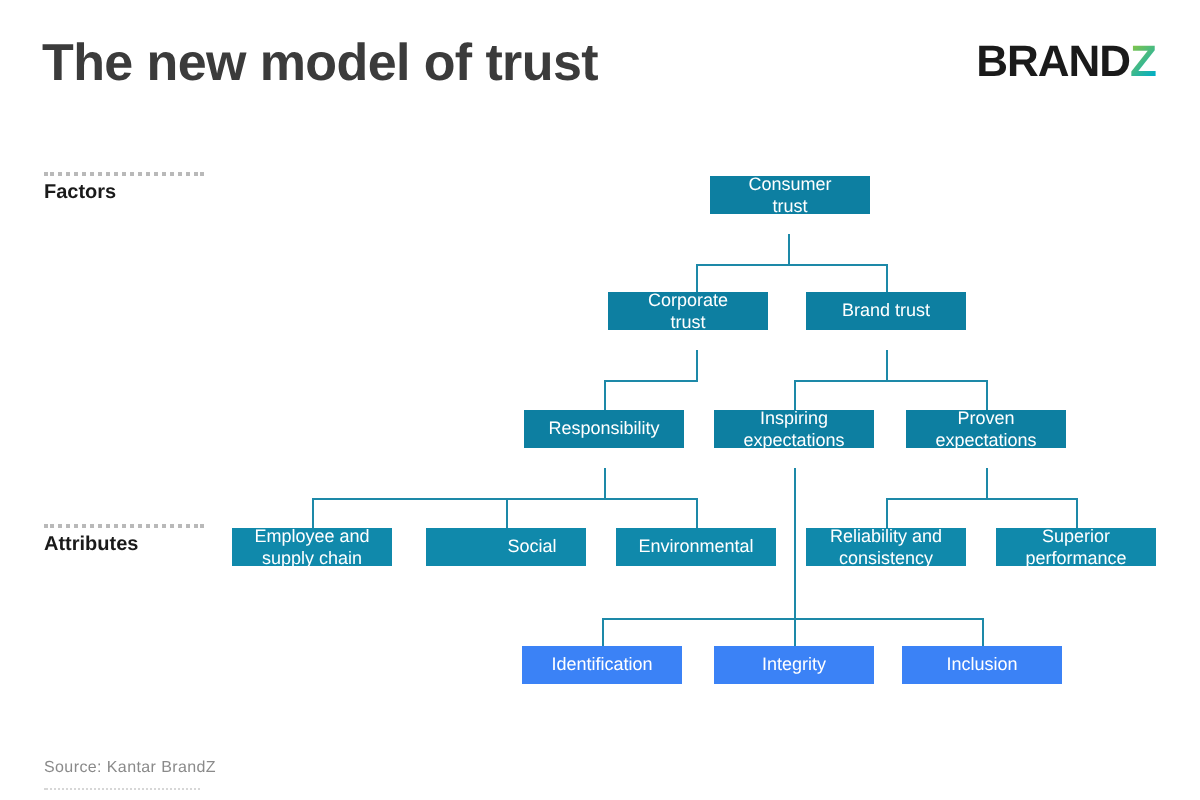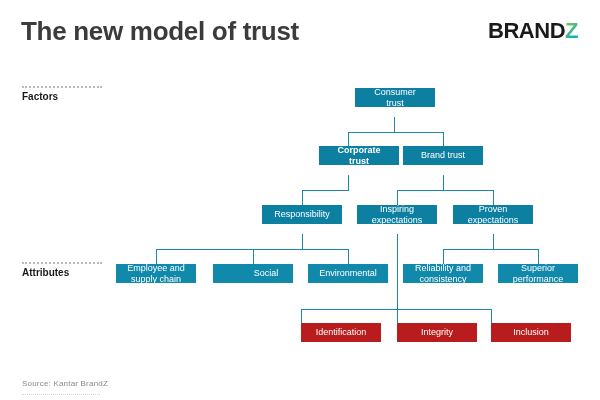--- a/index.html
+++ b/index.html
@@ -41,21 +41,21 @@
 
   
   .node {
     position:absolute; width:80px; height:19px;
     display:flex; align-items:center; justify-content:center;
     text-align:center; color:#ffffff;
     font-size:9px; line-height:11px; white-space:pre-line;
   }
   .dark   { background:#0D7FA1; }
   .dark2  { background:#1089AB; }
-  .light  { background:#b91c1c;margin-left:40px; }
+  .light  { background:#3b82f6; }
 
   
   .vline, .hline { position:absolute; background:#1d89a8; }
   .vline { width:1px; }
   .hline { height:1px; }
 
   
   .source {
     position:absolute; left:22px; top:379px;
     font-size:8px; color:#8a8a8a; letter-spacing:0.2px;
@@ -104,21 +104,21 @@
   <div class="vline" style="left:443px; top:249px; height:15px;"></div>
   <div class="vline" style="left:538px; top:249px; height:15px;"></div>
 
   <div class="vline" style="left:397px; top:234px; height:89px;"></div>
   <div class="hline" style="left:301px; top:309px; width:191px;"></div>
   <div class="vline" style="left:301px; top:309px; height:14px;"></div>
   <div class="vline" style="left:491px; top:309px; height:14px;"></div>
 
   <div class="node dark" style="left:355px; top:88px;">Consumer
 trust</div>
-  <div class="node dark" style="left:319px; top:146px;font-weight:bold;">Corporate
+  <div class="node dark" style="left:304px; top:146px;">Corporate
 trust</div>
   <div class="node dark" style="left:403px; top:146px;">Brand trust</div>
   <div class="node dark" style="left:262px; top:205px;">Responsibility</div>
   <div class="node dark" style="left:357px; top:205px;">Inspiring
 expectations</div>
   <div class="node dark" style="left:453px; top:205px;">Proven
 expectations</div>
 
   <div class="node dark2" style="left:116px; top:264px;">Employee and
 supply chain</div>

